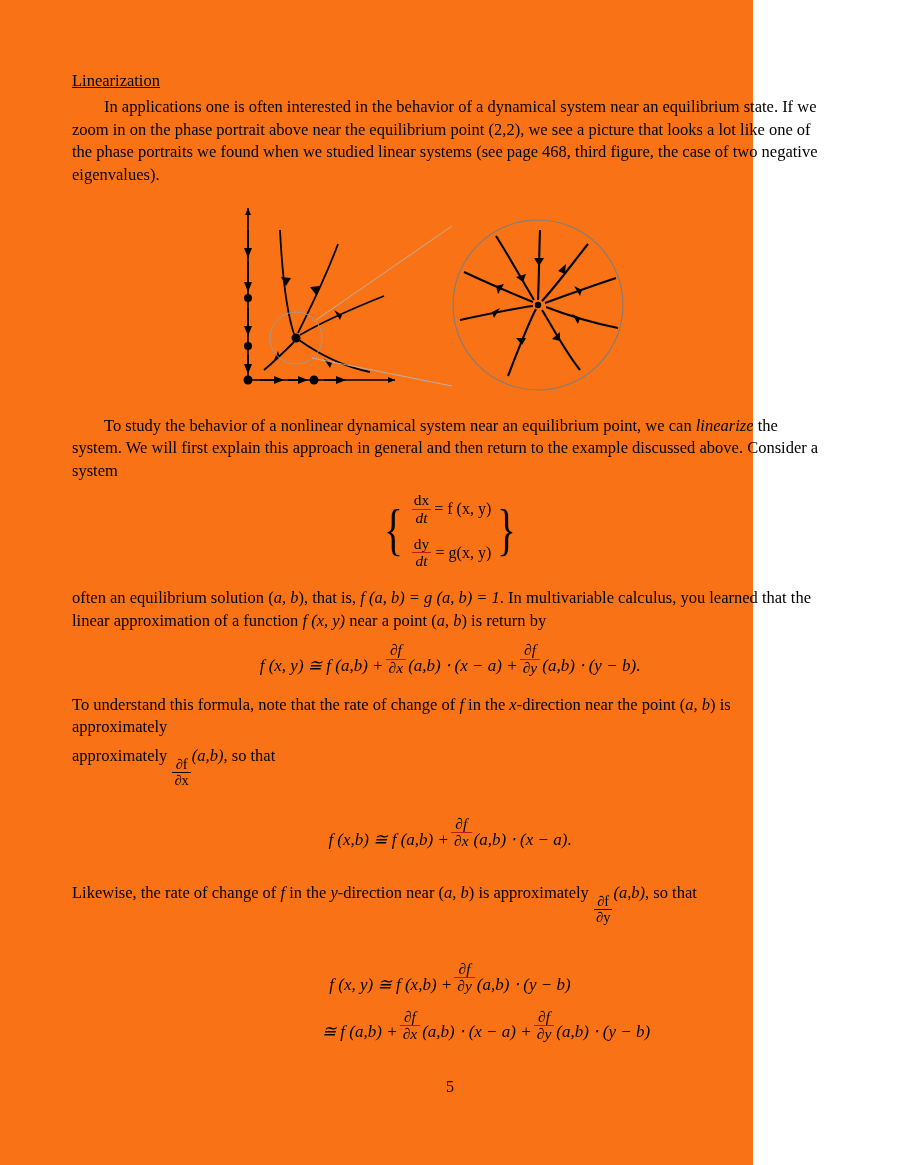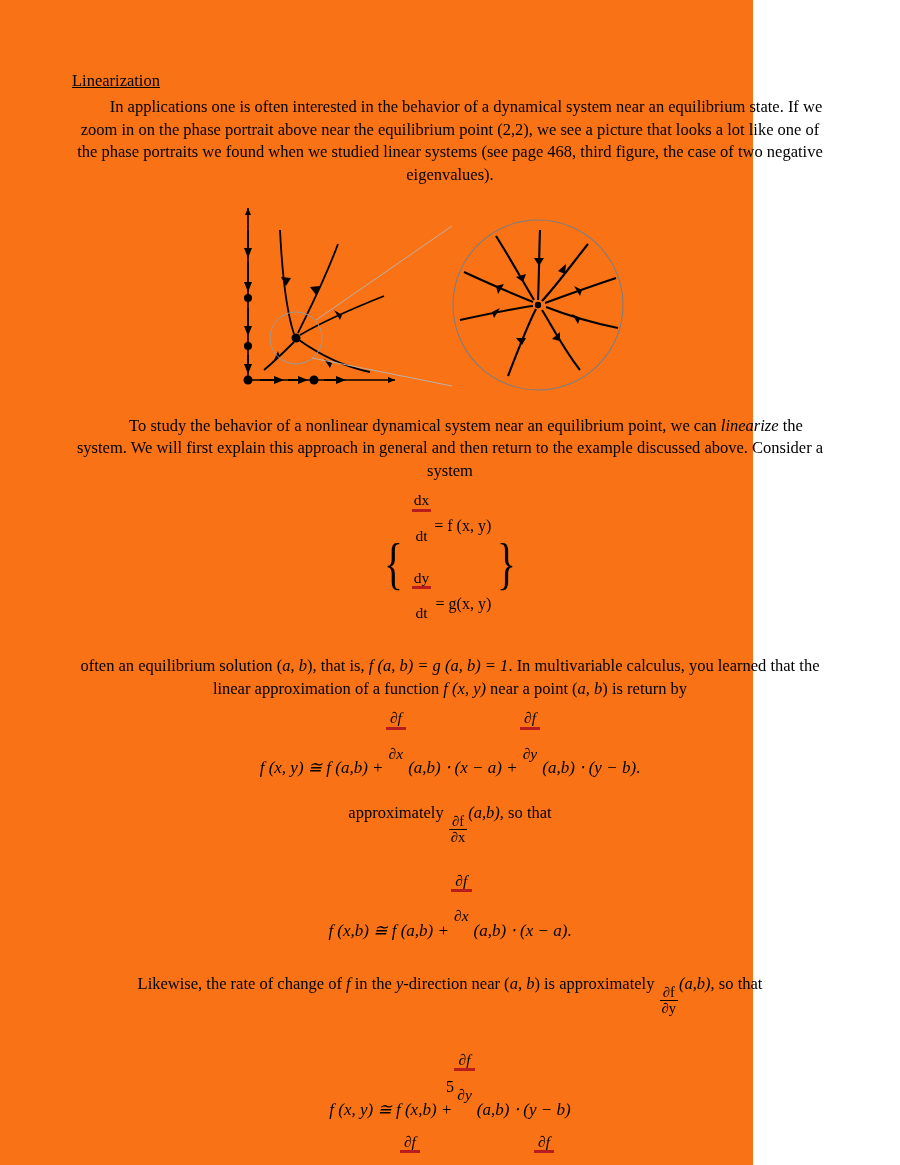--- a/index.html
+++ b/index.html
@@ -31,21 +31,21 @@
   .heading {
     font-size: 16.5px;
     text-decoration: underline;
     margin: 0 0 4px 0;
     line-height: 1.35;
   }
   p.para {
     font-size: 16.5px;
     line-height: 1.36;
     margin: 0 0 0 0;
-    text-align: center;
+    text-align: left;
   }
   .indent { text-indent: 32px; }
   .spacer-sm { height: 12px; }
   .spacer-md { height: 18px; }
   .spacer-lg { height: 26px; }
 
   i, em { font-style: italic; }
 
   
   .figure {
@@ -65,21 +65,21 @@
   .frac {
     display: inline-flex;
     flex-direction: column;
     align-items: center;
     vertical-align: middle;
     margin: 0 2px;
     font-size: 15.5px;
     line-height: 1.05;
   }
   .frac .num { padding: 0 3px; }
-  .frac .den { padding: 16px 3px; border-top: 3px solid #b91c1c; }
+  .frac .den { padding: 0 3px; border-top: 1px solid #b91c1c; font-style: italic; }
   .upright { font-style: normal; }
 
   .brace-sys {
     display: flex;
     justify-content: center;
     align-items: center;
     margin: 10px 0 6px 0;
   }
   .brace {
     font-size: 56px;
@@ -254,20 +254,23 @@
       <span class="frac">
         <span class="num">∂f</span>
         <span class="den">∂y</span>
       </span>
       <span>(a,b) ⋅ (y − b)</span>
       <span class="upright">.</span>
     </div>
 
     <div class="spacer-md"></div>
 
+    <p class="para">
+      <span>To understand this formula, note that the rate of change of </span><i>f</i><span> in the </span><i>x</i><span>-direction near the point (</span><i>a, b</i><span>) is approximately</span>
+    </p>
     <p class="para" style="line-height:2.0;">
       <span>approximately</span>
       <span class="inline-frac">
         <span class="num">∂f</span>
         <span class="den">∂x</span>
       </span><i>(a,b)</i><span>, so that</span>
     </p>
 
     <div class="spacer-md"></div>
 

